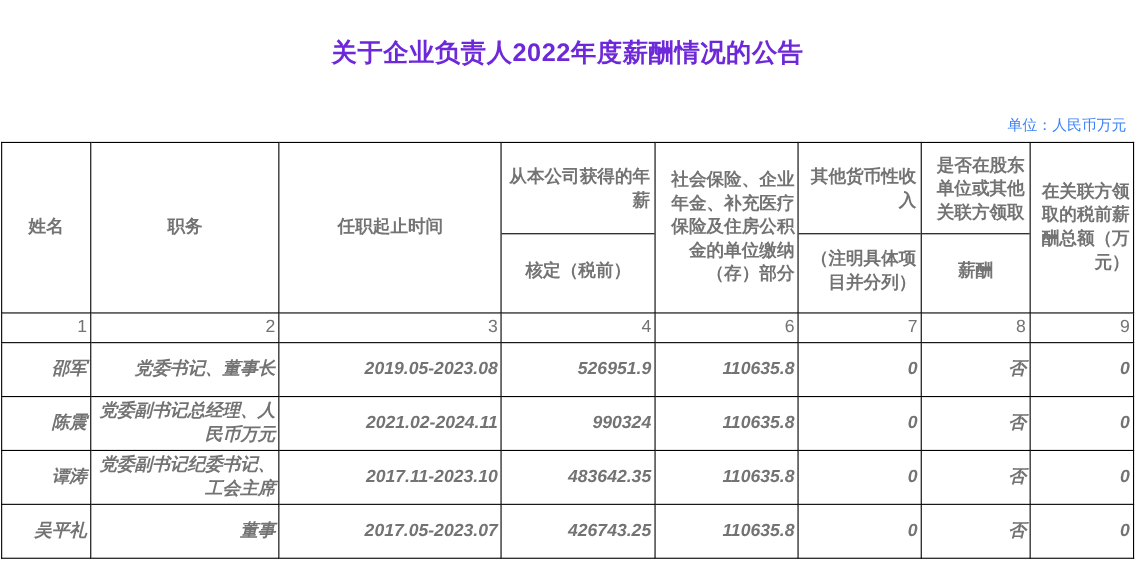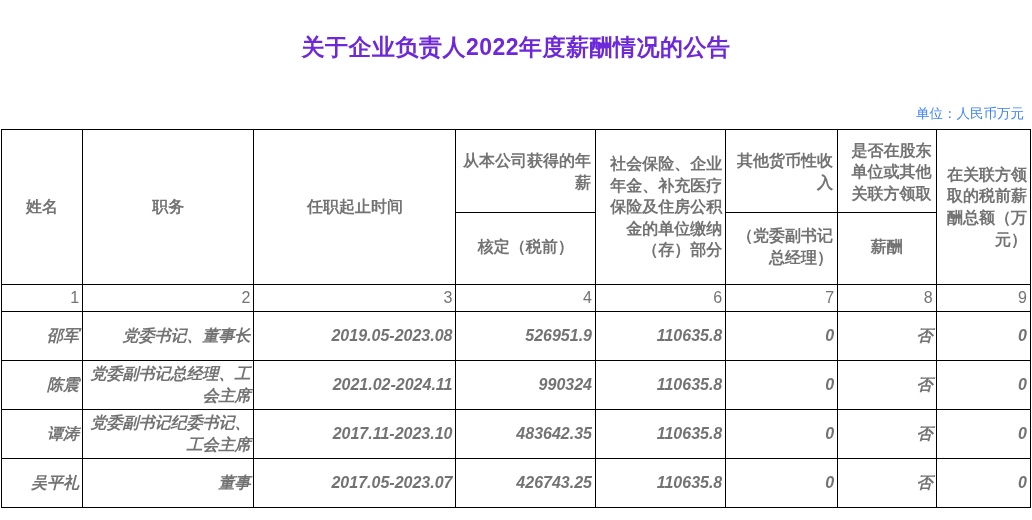--- a/index.html
+++ b/index.html
@@ -146,21 +146,21 @@
         <th class="col-social">
           <div class="vcenter">
               <span>社会保险、企业年金、补充医疗保险及住房公积金的单位缴纳（存）部分</span>
             </div>
         </th>
         <th class="col-other split-cell">
           <div class="split-top">
               <span>其他货币性收入</span>
             </div>
           <div class="split-bot">
-              <span>（党委副书记总经理）</span>
+              <span>（注明具体项目并分列）</span>
             </div>
         </th>
         <th class="col-holder split-cell">
           <div class="split-top">
               <span>是否在股东单位或其他关联方领取</span>
             </div>
           <div class="split-bot">
               <span>薪酬</span>
             </div>
         </th>
@@ -187,21 +187,21 @@
         <td>党委书记、董事长</td>
         <td>2019.05-2023.08</td>
         <td>526951.9</td>
         <td>110635.8</td>
         <td>0</td>
         <td>否</td>
         <td>0</td>
       </tr>
       <tr class="data-row">
         <td>陈震</td>
-        <td>党委副书记总经理、工会主席</td>
+        <td>党委副书记总经理、人民币万元</td>
         <td>2021.02-2024.11</td>
         <td>990324</td>
         <td>110635.8</td>
         <td>0</td>
         <td>否</td>
         <td>0</td>
       </tr>
       <tr class="data-row">
         <td>谭涛</td>
         <td>党委副书记纪委书记、工会主席</td>

